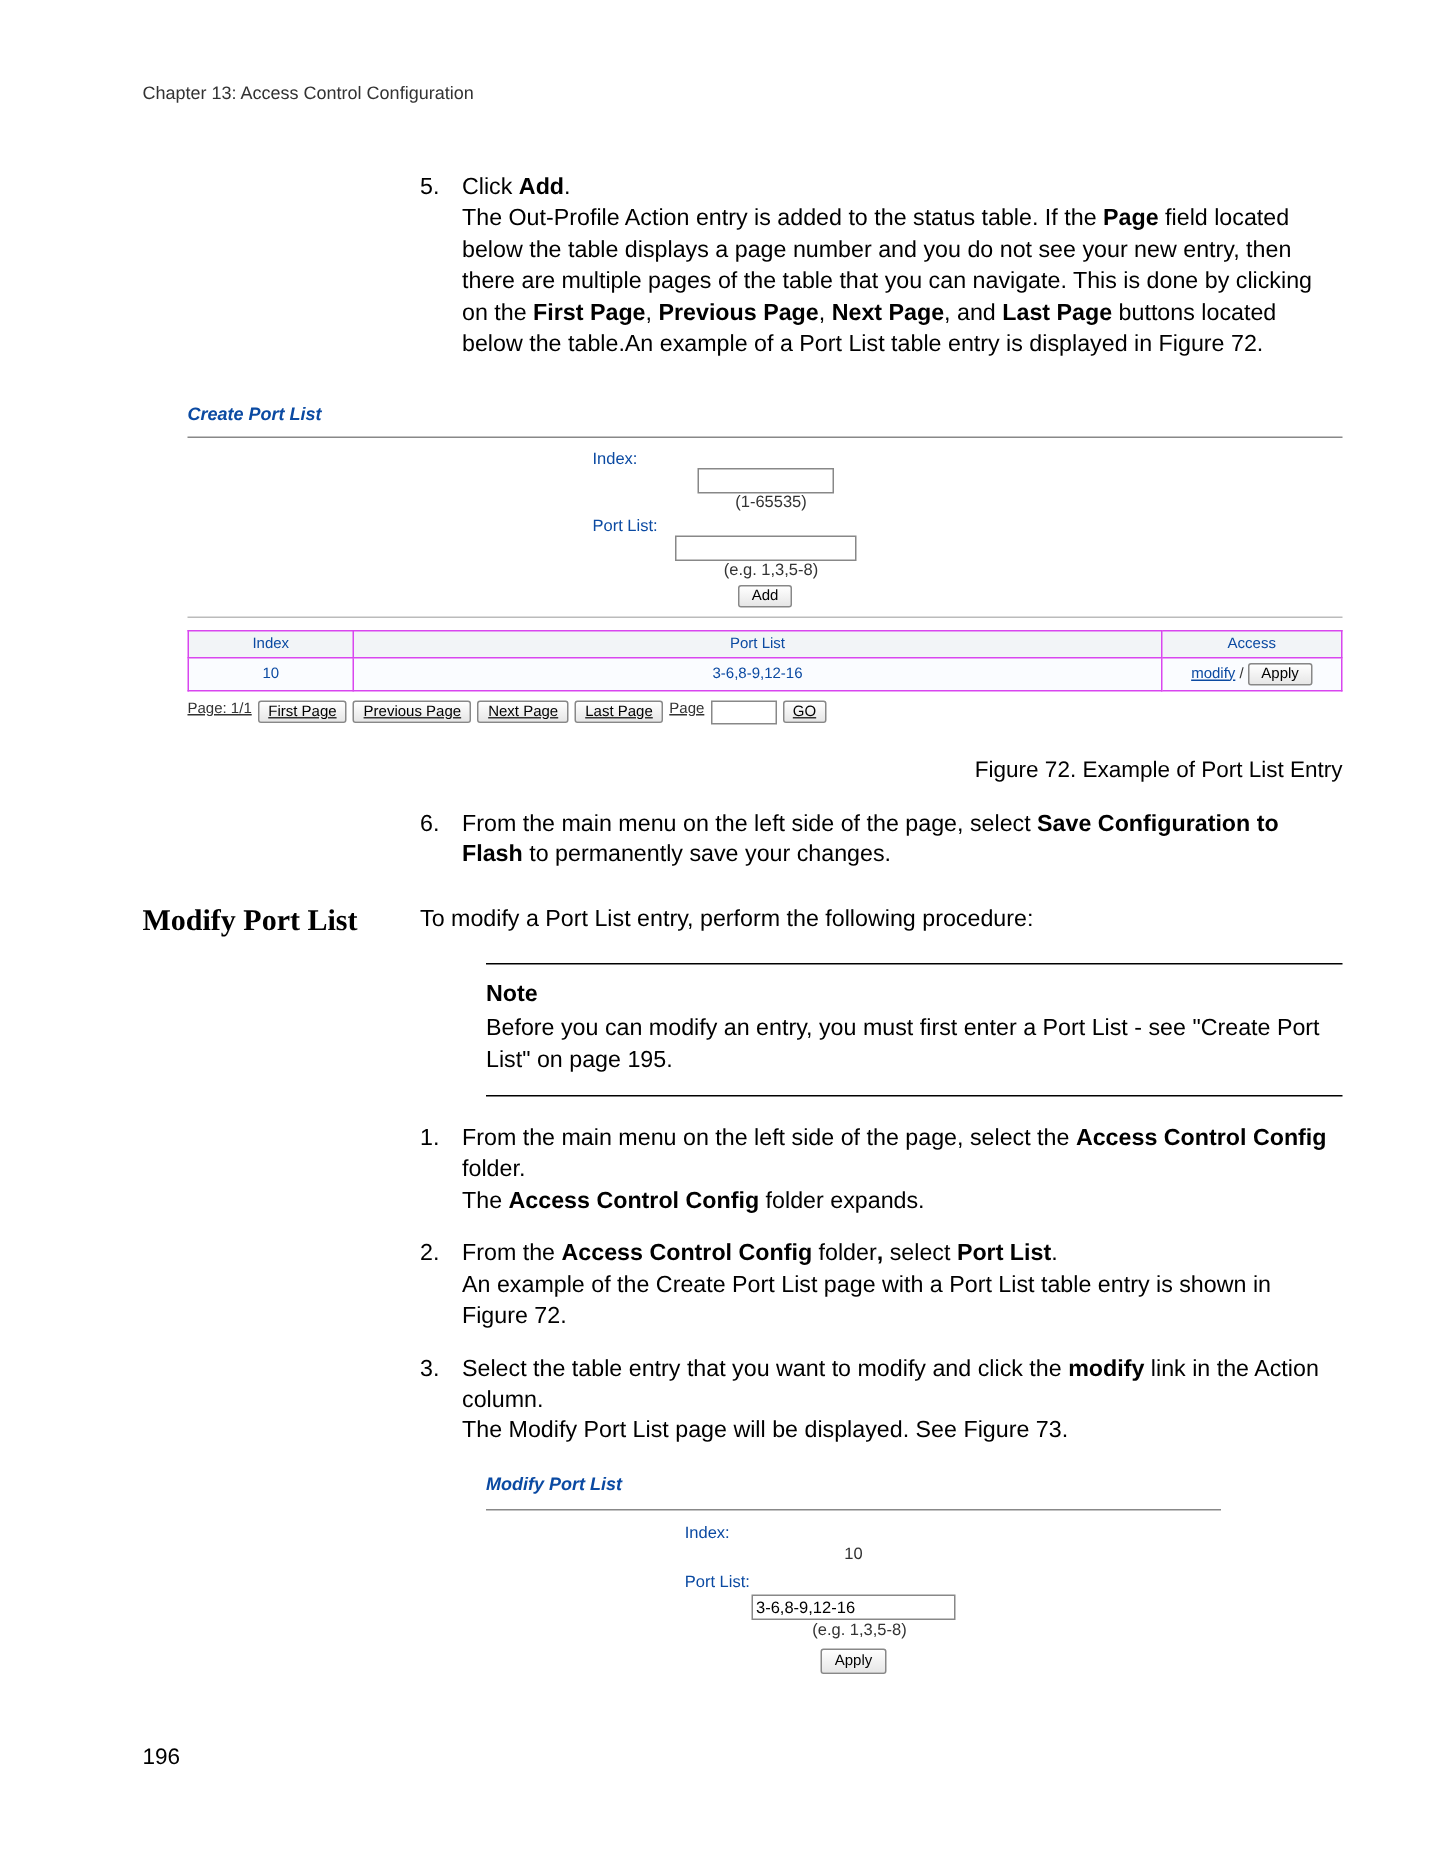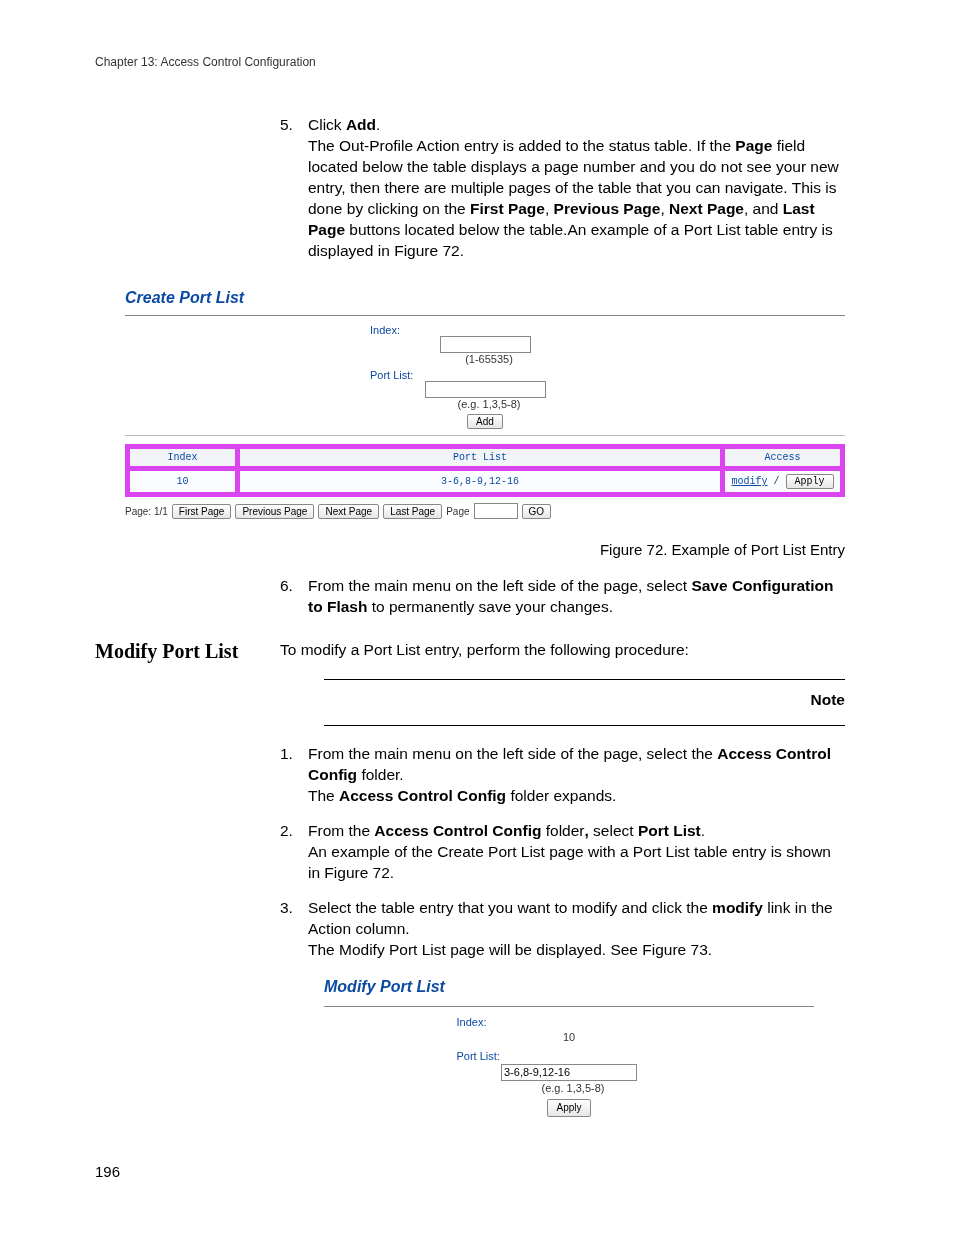--- a/index.html
+++ b/index.html
@@ -7,21 +7,21 @@
     padding: 0;
     font-family: Arial, Helvetica, sans-serif;
     background: #fff;
     color: #000;
   }
   .page {
     width: 954px;
     height: 1235px;
     position: relative;
     box-sizing: border-box;
-    padding: 55px 109px 40px 95px;
+    padding: 55px 59px 40px 95px;
   }
   .chapter-header {
     font-size: 12px;
     color: #333;
     margin-bottom: 46px;
   }
   .content-area {
     margin-left: 185px;
   }
   .list-block {
@@ -45,21 +45,21 @@
   .screenshot1 {
     margin: 28px 0 6px 30px;
     border: 0;
     font-family: Tahoma, Verdana, Arial, sans-serif;
     font-size: 11px;
   }
   .panel-title {
     color: #0b4aa2;
     font-weight: bold;
     font-style: italic;
-    font-size: 16px;
+    font-size: 12px;
     margin-bottom: 8px;
   }
   .hr-strong {
     border: 0;
     border-top: 1px solid #888;
     margin: 4px 0 8px 0;
   }
   .hr-light {
     border: 0;
     border-top: 1px solid #bbb;
@@ -100,47 +100,47 @@
     color: #0b4aa2;
     font-weight: bold;
     font-size: 11px;
   }
   table.data {
     width: 100%;
     border-collapse: collapse;
     margin-top: 6px;
   }
   table.data th, table.data td {
-    border: 5px solid #d946ef;
+    border: 1px solid #d946ef;
     font-size: 10px;
     padding: 3px 4px;
     text-align: center;
-    font-family: Liberation Mono, monospace;
   }
   table.data th {
     background: #f2f4f7;
     color: #0b4aa2;
     font-weight: normal;
   }
   table.data td {
     color: #0b4aa2;
     background: #fafcff;
   }
   .action-link {
     color: #0b4aa2;
     text-decoration: underline;
   }
   .action-sep { color: #333; }
   .pager {
     margin-top: 6px;
     display: flex;
-    align-items: center;
+    align-items: flex-start;
     gap: 4px;
     font-size: 10px;
     color: #333;
+    text-decoration: underline;
   }
   .pager .small-btn { padding: 1px 6px; }
   .pager-input {
     border: 1px solid #888;
     width: 38px;
     height: 14px;
     font-size: 10px;
     padding: 0 2px;
   }
 
@@ -167,21 +167,20 @@
     line-height: 1.35;
   }
 
   .note-box {
     margin: 18px 0 18px 44px;
     border-top: 1px solid #000;
     border-bottom: 1px solid #000;
     padding: 10px 0 12px 0;
     font-size: 15.5px;
     line-height: 1.35;
-    text-align: right;
   }
   .note-title { font-weight: bold; margin-bottom: 2px; }
 
   
   .screenshot2 {
     margin: 16px 0 0 44px;
     font-family: Tahoma, Verdana, Arial, sans-serif;
     font-size: 11px;
     width: 490px;
   }
@@ -278,20 +277,21 @@
     </div>
   </div>
 
   <div class="two-col">
     <div class="side-head">Modify Port List</div>
     <div class="right-col">
       <div>To modify a Port List entry, perform the following procedure:</div>
 
       <div class="note-box">
         <div class="note-title">Note</div>
+        <div>Before you can modify an entry, you must first enter a Port List - see "Create Port List" on page 195.</div>
       </div>
 
       <div class="list-block">
         <div class="list-row">
           <div class="list-num">1.</div>
           <div class="list-body">
             <span>From the main menu on the left side of the page, select the </span><span class="b">Access Control Config</span><span> folder.</span><br>
             <span>The </span><span class="b">Access Control Config</span><span> folder expands.</span>
           </div>
         </div>

